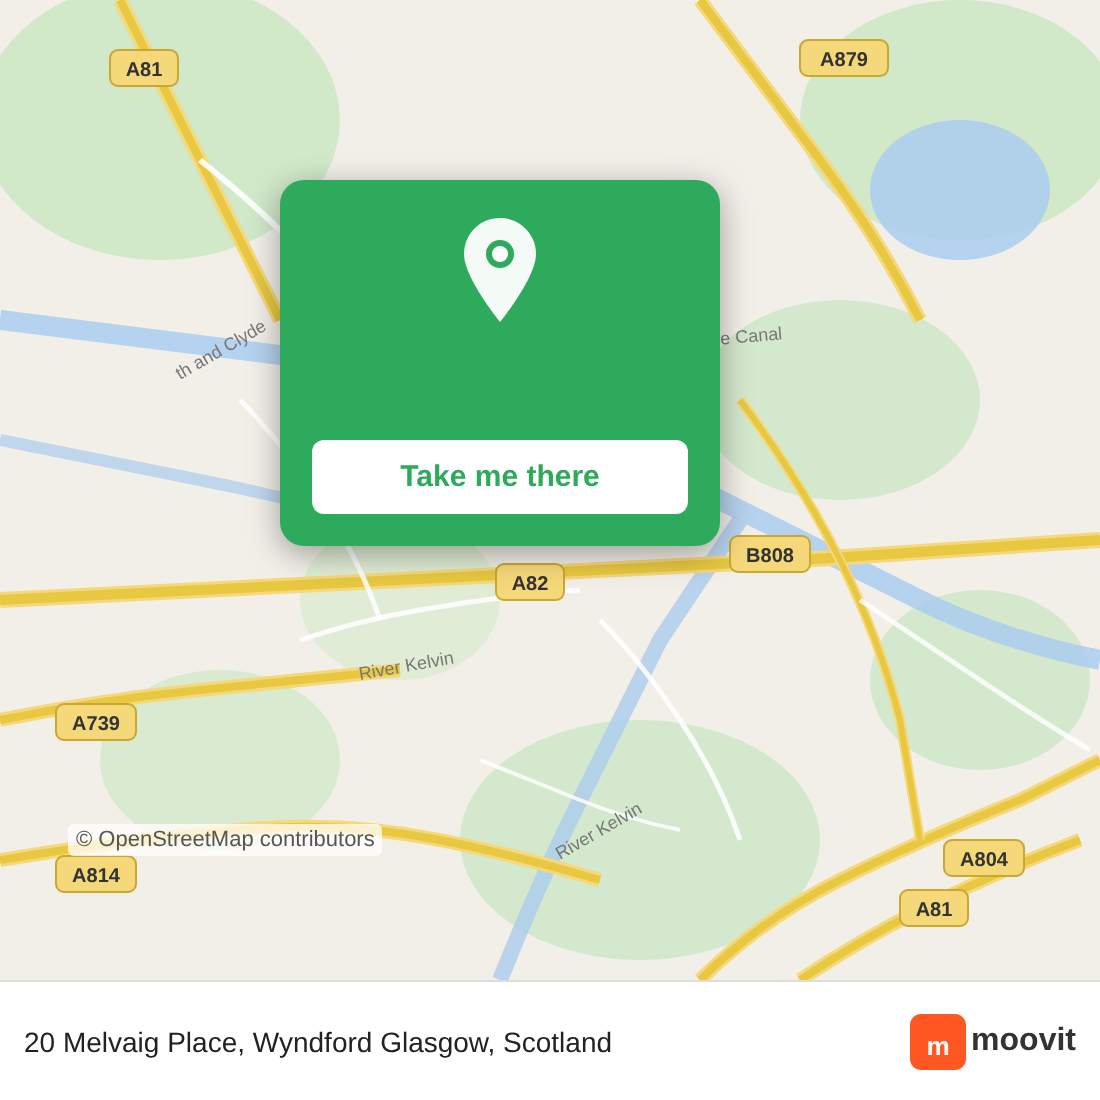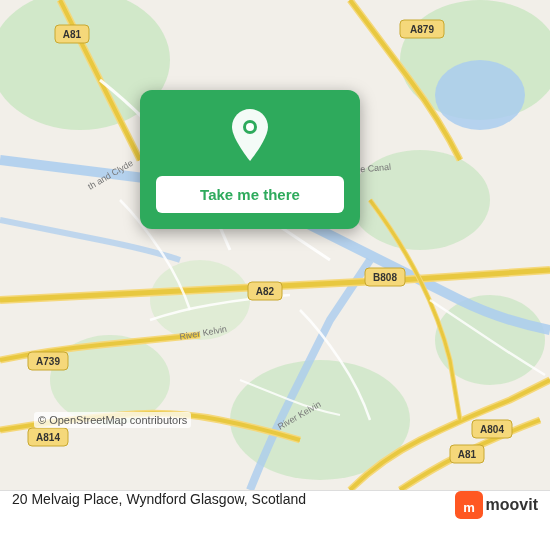--- a/index.html
+++ b/index.html
@@ -32,20 +32,21 @@
       top: 90px;
       left: 140px;
       width: 220px;
       background: #2eaa5c;
       border-radius: 12px;
       padding: 20px 16px 16px;
       display: flex;
       flex-direction: column;
       align-items: center;
       box-shadow: 0 4px 16px rgba(0,0,0,0.35);
+      gap: 44px;
     }
 
     #location-icon-wrap {
       width: 54px;
       height: 54px;
       margin-bottom: 12px;
       display: flex;
       align-items: center;
       justify-content: center;
     }
@@ -61,21 +62,21 @@
       cursor: pointer;
       width: 100%;
     }
 
     #bottom-bar {
       width: 550px;
       height: 60px;
       background: white;
       border-top: 1px solid #ddd;
       display: flex;
-      align-items: flex-start;
+      align-items: center;
       justify-content: space-between;
       padding: 0 12px;
     }
 
     #attribution {
       font-size: 11px;
       color: #555;
       position: absolute;
       bottom: 62px;
       left: 6px;

